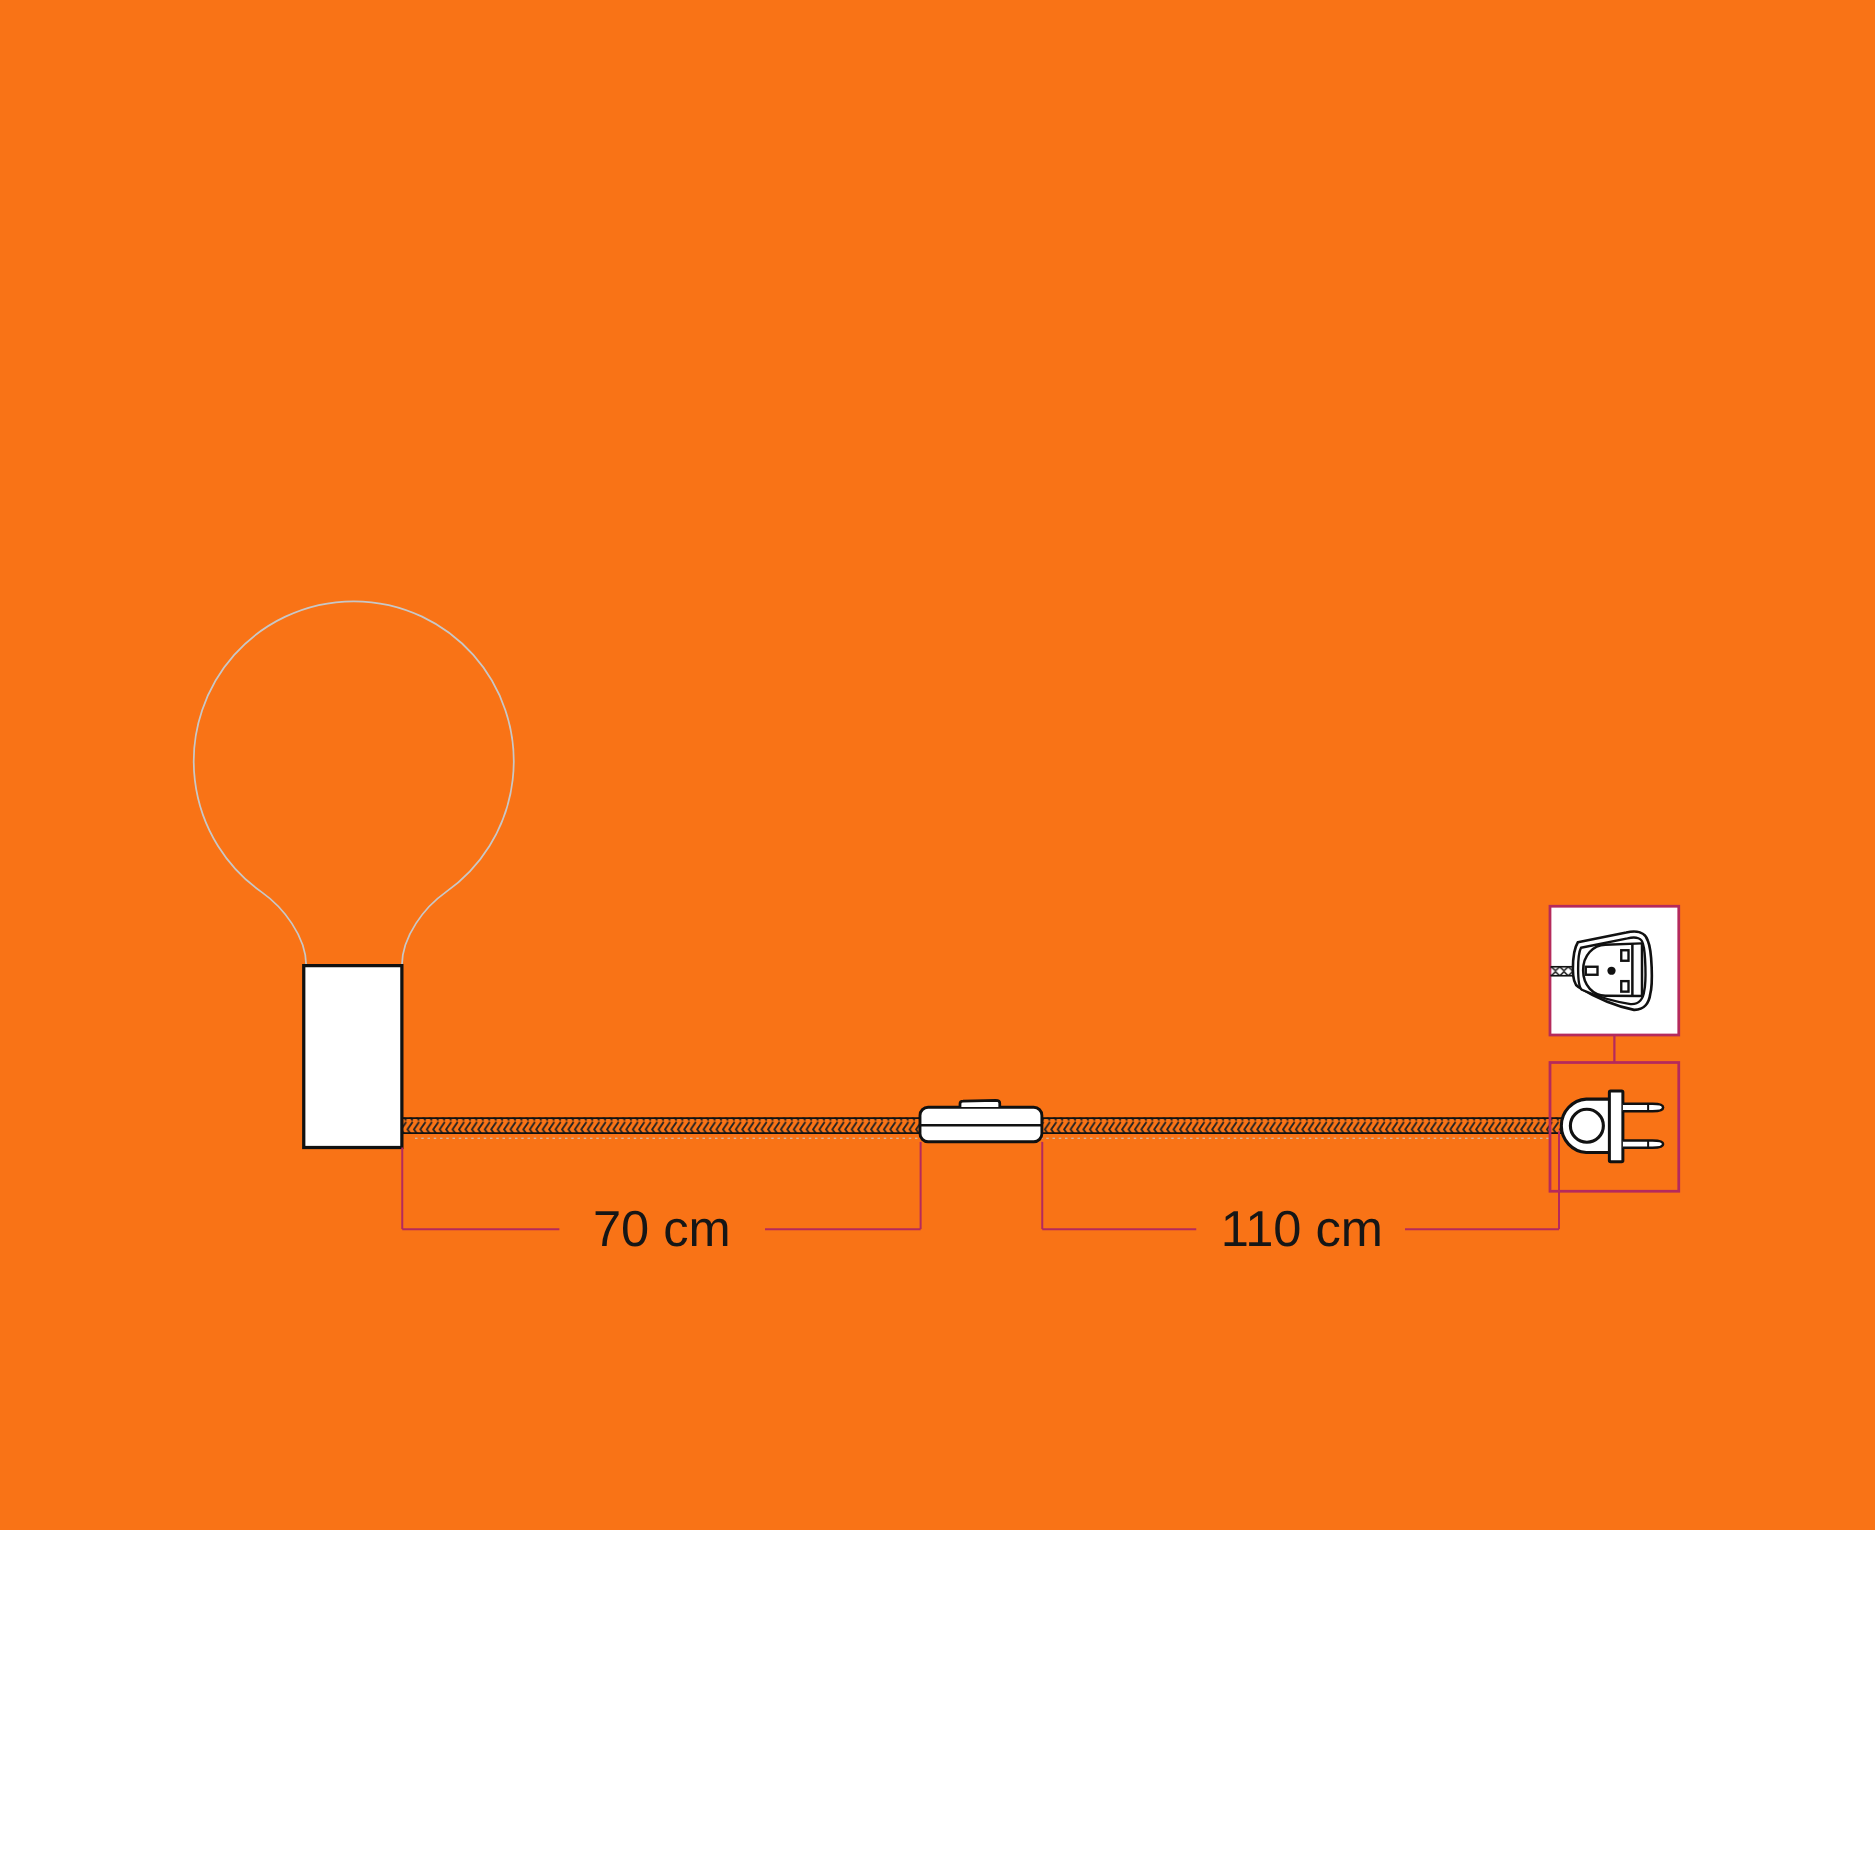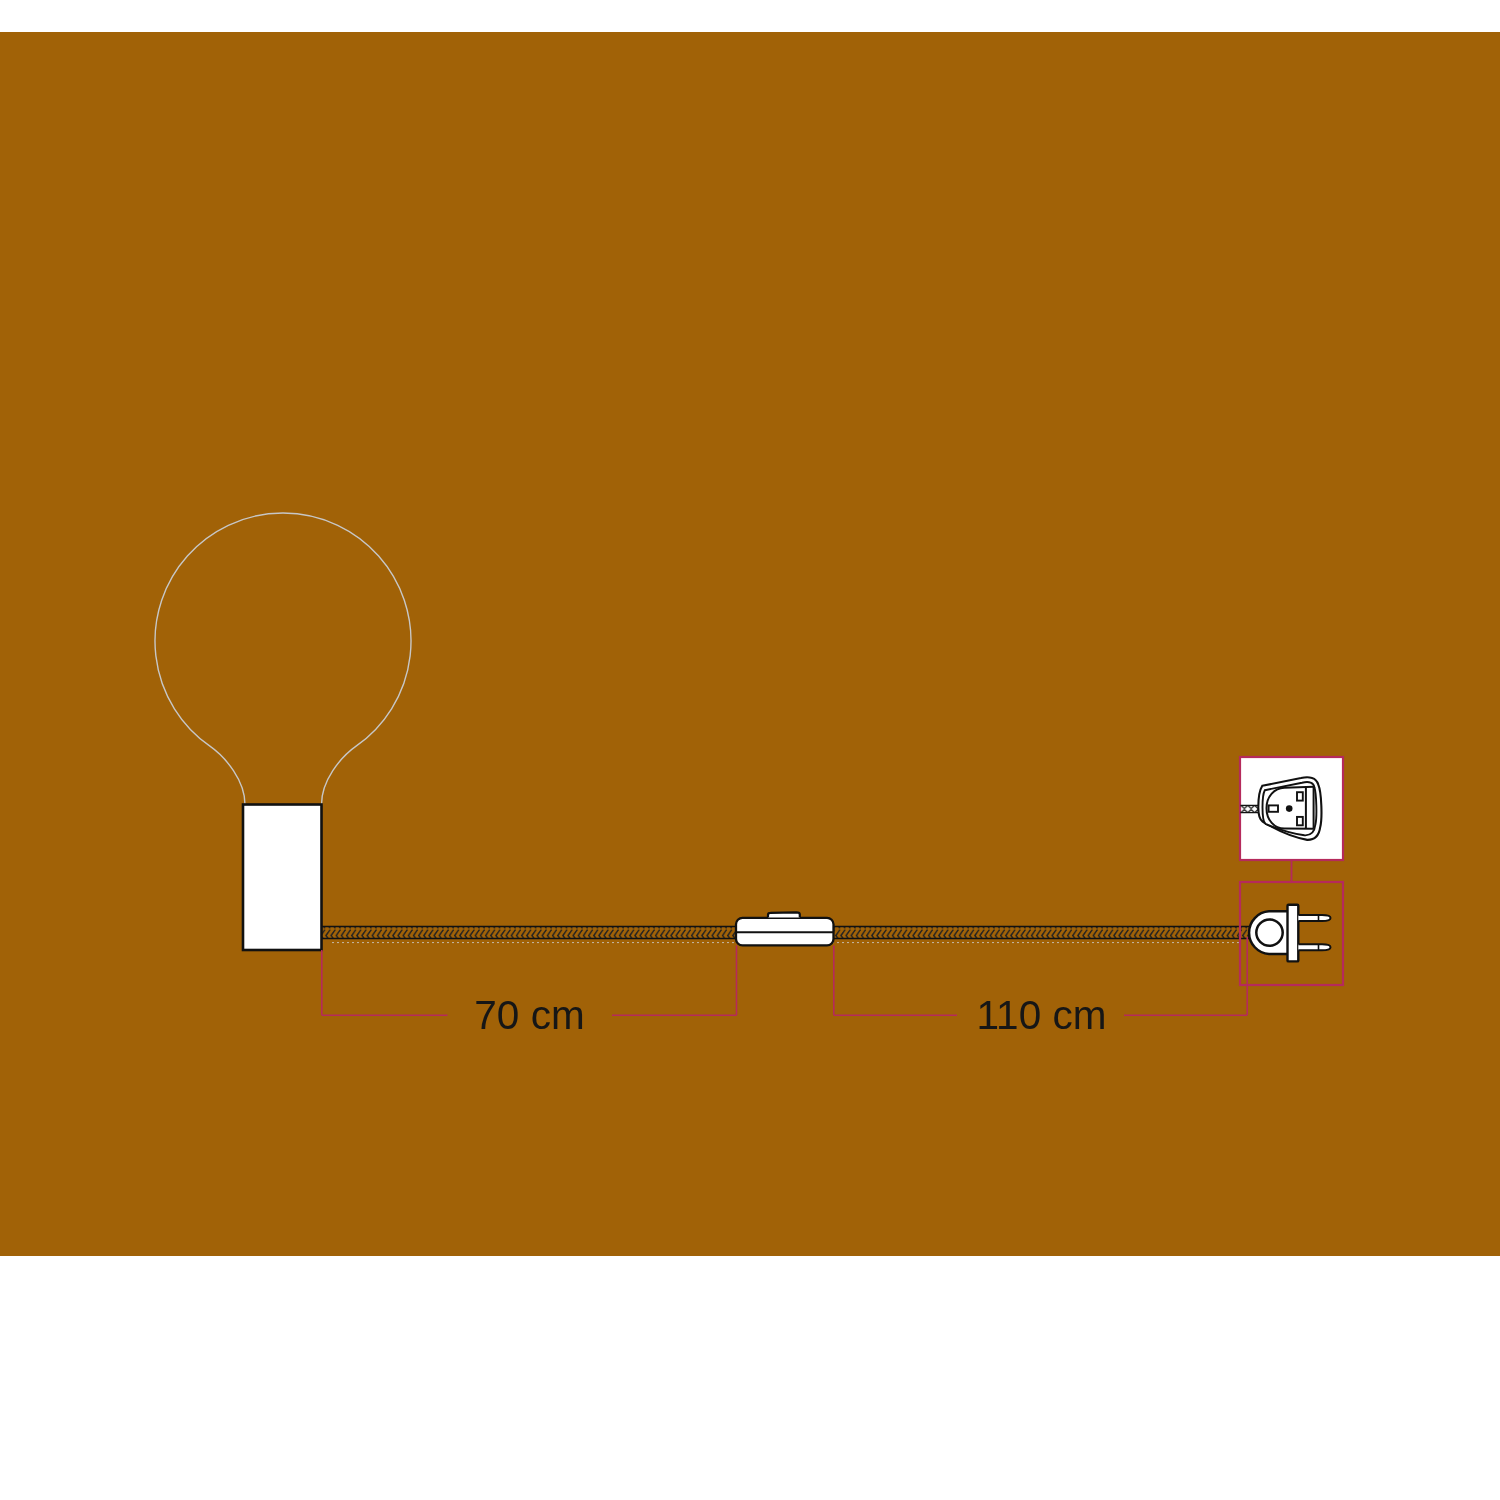--- a/index.html
+++ b/index.html
@@ -1,16 +1,16 @@
 <!DOCTYPE html>
 <html><head>
 <meta charset="utf-8">
 <style>
   html,body{margin:0;padding:0;background:#ffffff;}
-  #stage{width:1500px;height:1224px;position:relative;background:#a16207;overflow:hidden;margin-top:32px;}
+  #stage{width:1500px;height:1224px;position:relative;background:#f97316;overflow:hidden;}
   svg{position:absolute;top:0;left:0;}
   text{font-family:"Liberation Sans", sans-serif;}
 </style>
 </head>
 <body>
 <div id="stage">
 <svg width="1500" height="1500" viewBox="0 0 1500 1500" fill="none">
   <defs>
 
     <pattern id="braid" width="5.15" height="13" patternUnits="userSpaceOnUse">

